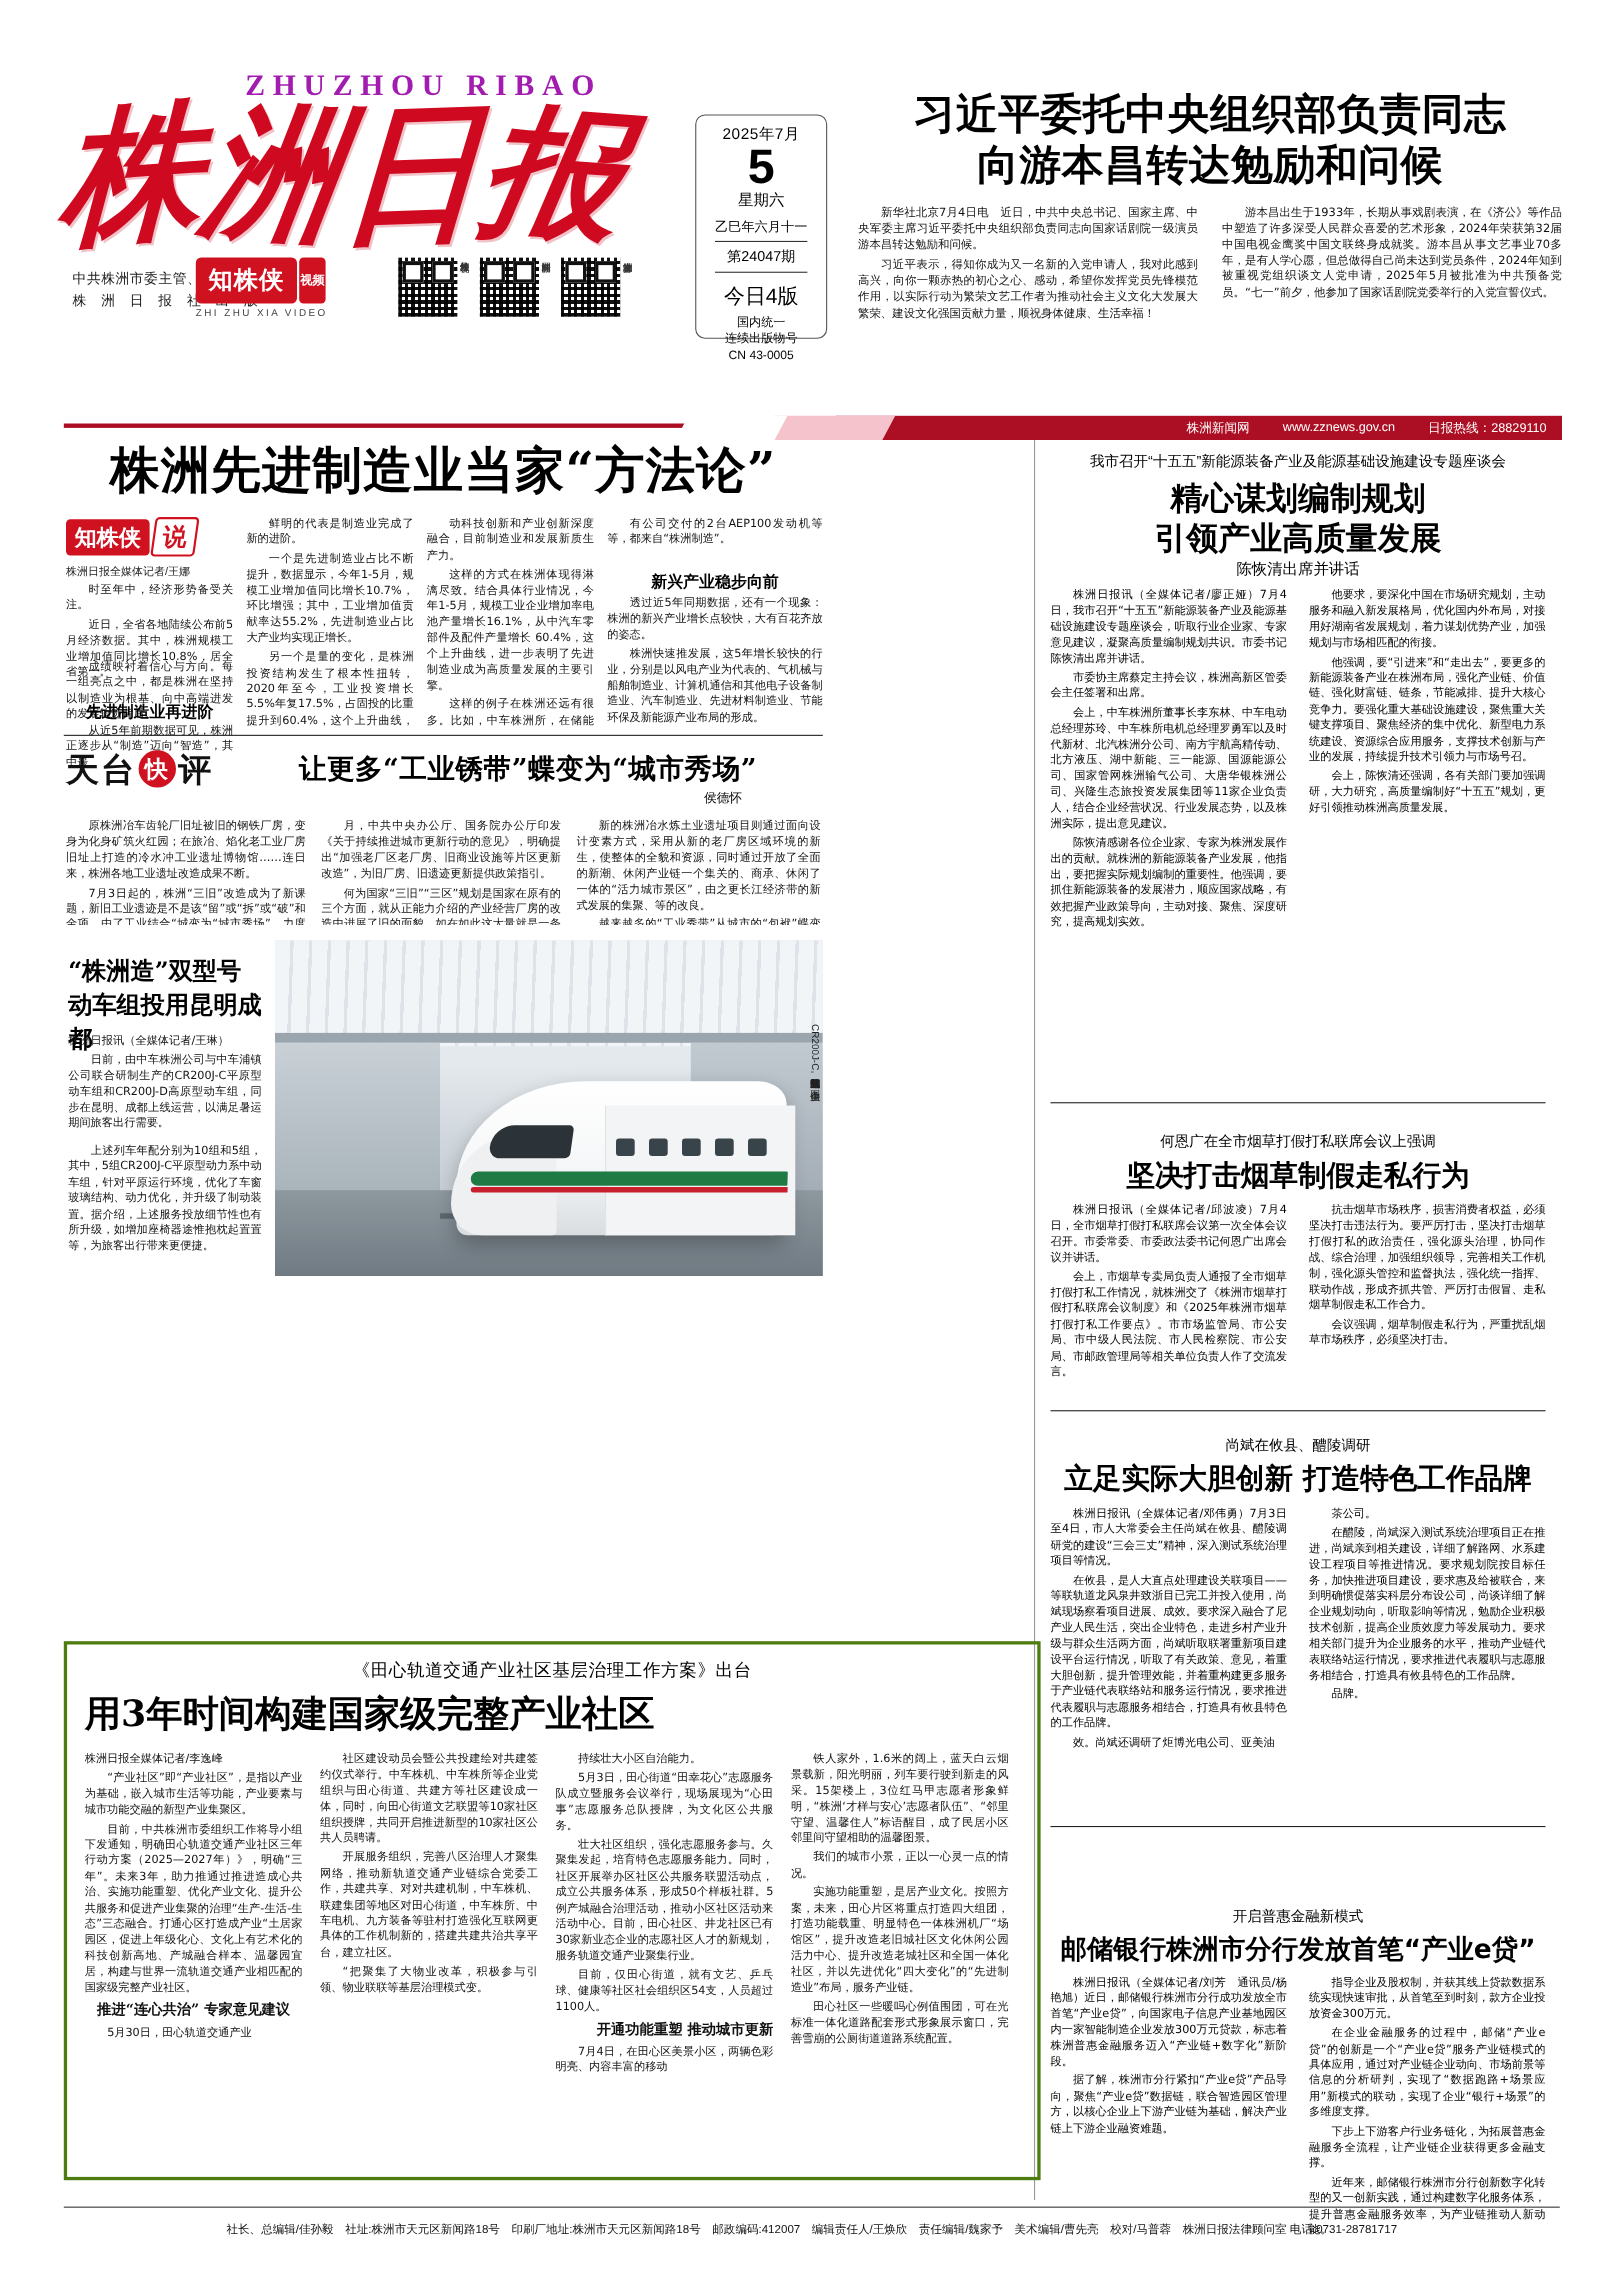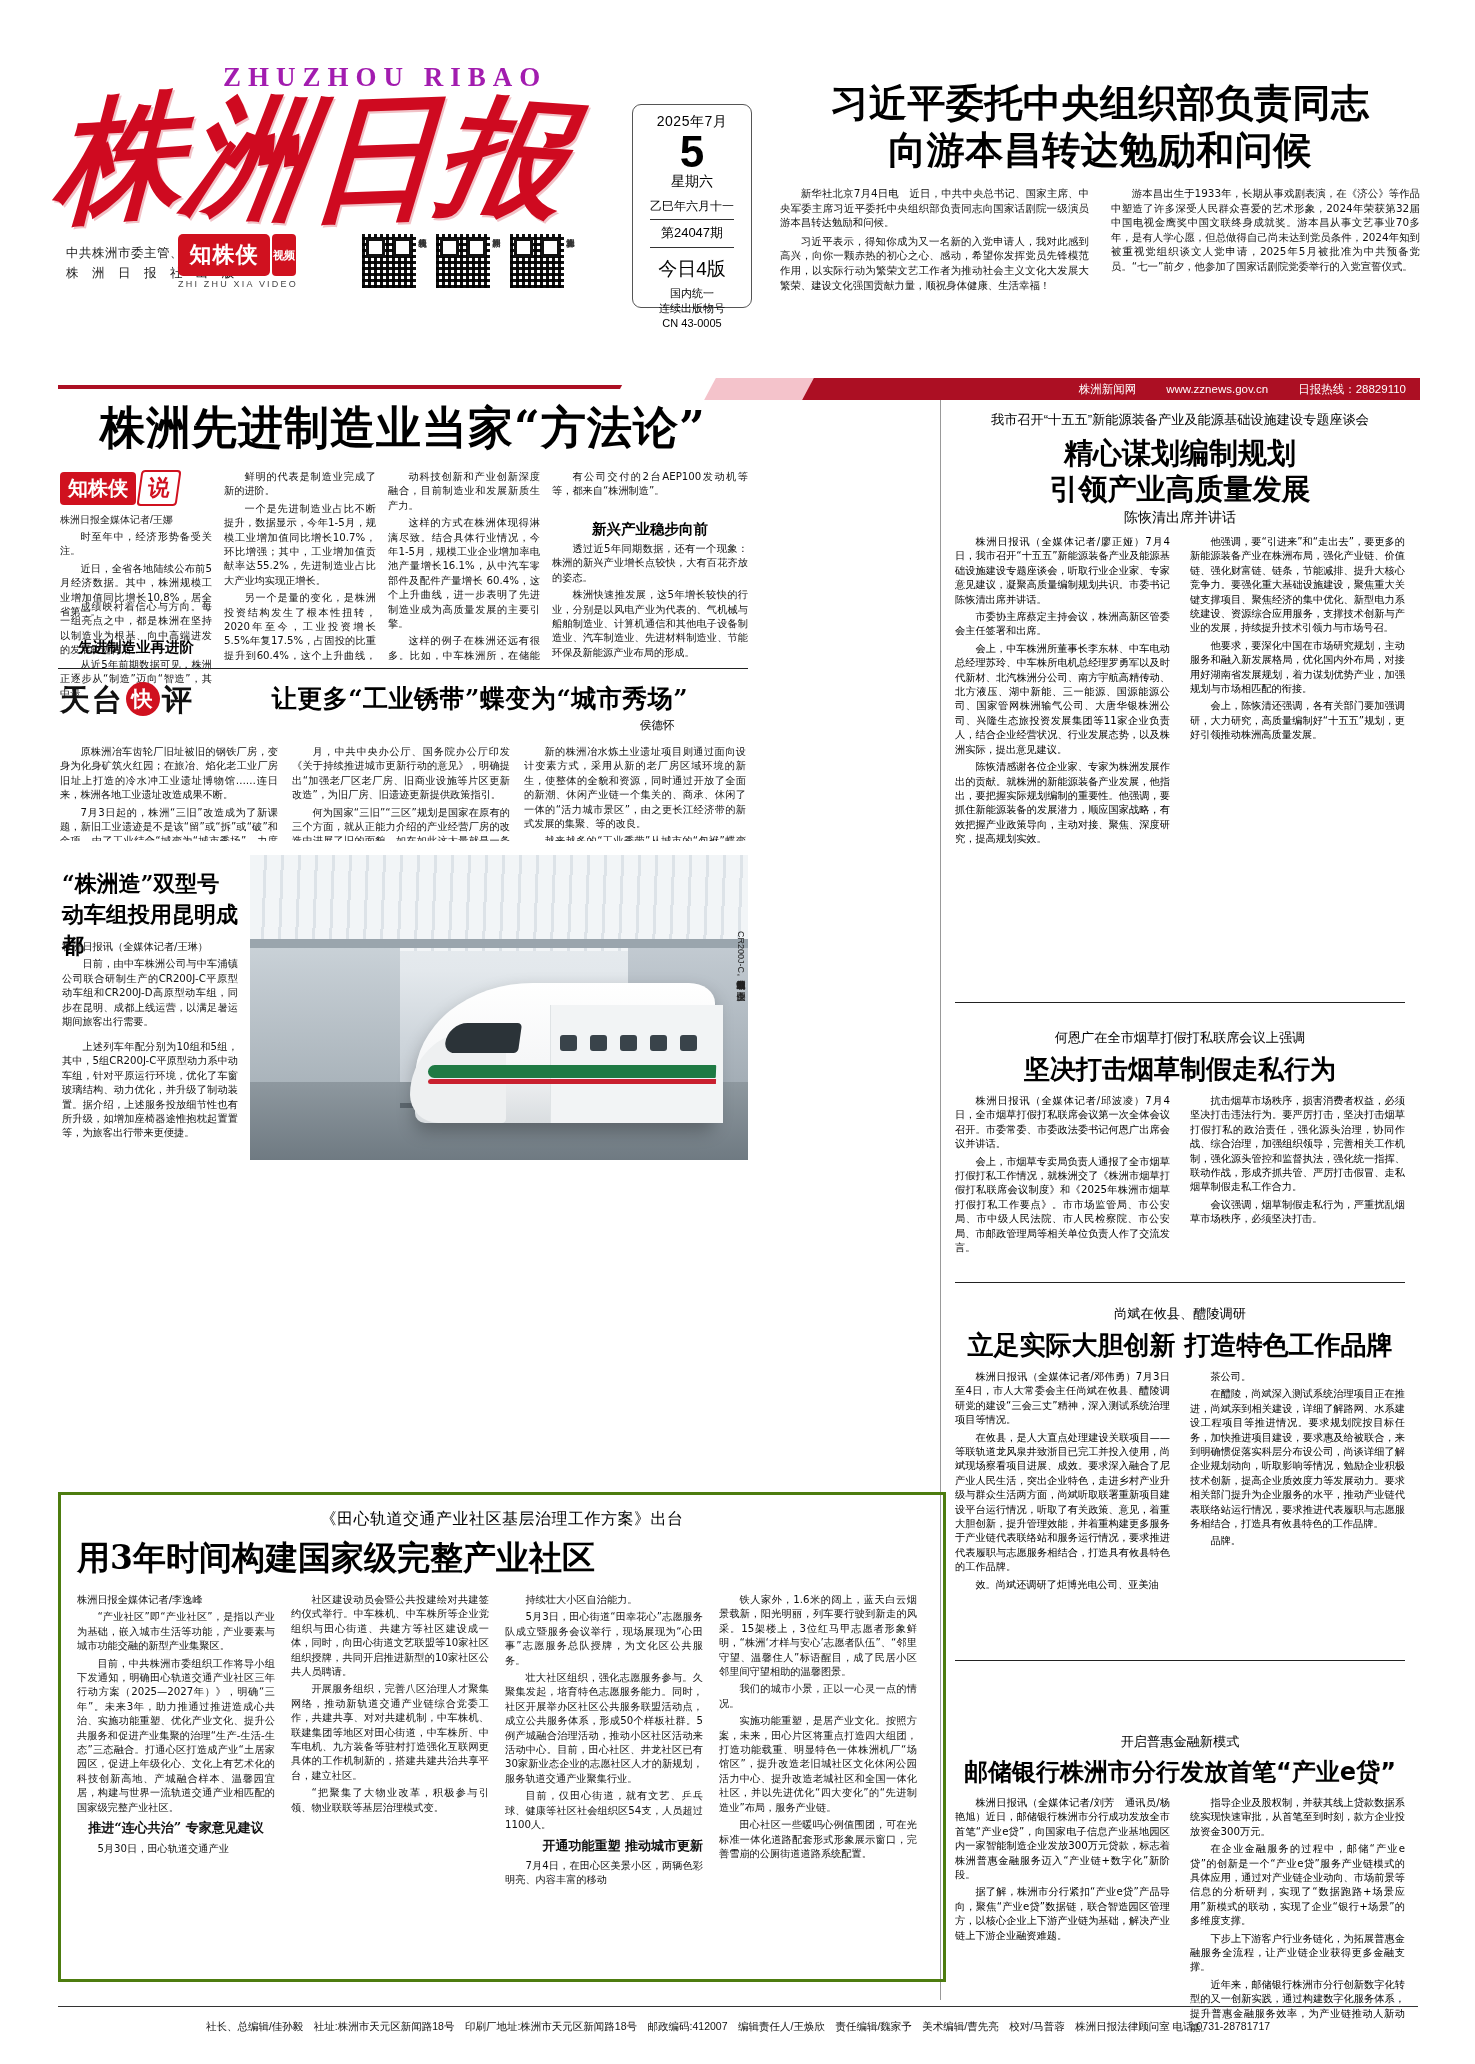--- a/index.html
+++ b/index.html
@@ -366,22 +366,22 @@
     </h2>
     <div class="deck">陈恢清出席并讲话</div>
     <div class="rcols">
       <div class="c">
         <p>株洲日报讯（全媒体记者/廖正娅）7月4日，我市召开“十五五”新能源装备产业及能源基础设施建设专题座谈会，听取行业企业家、专家意见建议，凝聚高质量编制规划共识。市委书记陈恢清出席并讲话。</p>
         <p>市委协主席蔡定主持会议，株洲高新区管委会主任签署和出席。</p>
         <p>会上，中车株洲所董事长李东林、中车电动总经理苏玲、中车株所电机总经理罗勇军以及时代新材、北汽株洲分公司、南方宇航高精传动、北方液压、湖中新能、三一能源、国源能源公司、国家管网株洲输气公司、大唐华银株洲公司、兴隆生态旅投资发展集团等11家企业负责人，结合企业经营状况、行业发展态势，以及株洲实际，提出意见建议。</p>
         <p>陈恢清感谢各位企业家、专家为株洲发展作出的贡献。就株洲的新能源装备产业发展，他指出，要把握实际规划编制的重要性。他强调，要抓住新能源装备的发展潜力，顺应国家战略，有效把握产业政策导向，主动对接、聚焦、深度研究，提高规划实效。</p>
       </div>
       <div class="c">
+        <p>他要求，要深化中国在市场研究规划，主动服务和融入新发展格局，优化国内外布局，对接用好湖南省发展规划，着力谋划优势产业，加强规划与市场相匹配的衔接。</p>
         <p>他强调，要“引进来”和“走出去”，要更多的新能源装备产业在株洲布局，强化产业链、价值链、强化财富链、链条，节能减排、提升大核心竞争力。要强化重大基础设施建设，聚焦重大关键支撑项目、聚焦经济的集中优化、新型电力系统建设、资源综合应用服务，支撑技术创新与产业的发展，持续提升技术引领力与市场号召。</p>
-        <p>他要求，要深化中国在市场研究规划，主动服务和融入新发展格局，优化国内外布局，对接用好湖南省发展规划，着力谋划优势产业，加强规划与市场相匹配的衔接。</p>
         <p>会上，陈恢清还强调，各有关部门要加强调研，大力研究，高质量编制好“十五五”规划，更好引领推动株洲高质量发展。</p>
       </div>
     </div>
   </div>
 
   <div class="hrule" style="left:955px;top:1002px;width:450px;"></div>
 
   <div class="rblk" style="top:1028px;">
     <div class="shoulder">何恩广在全市烟草打假打私联席会议上强调</div>
     <h2 class="sm">坚决打击烟草制假走私行为</h2>

